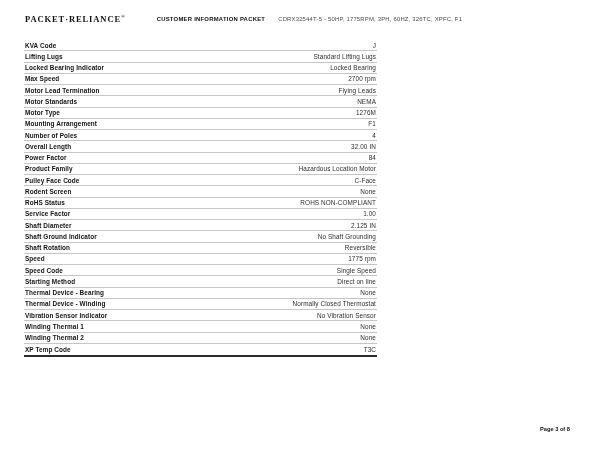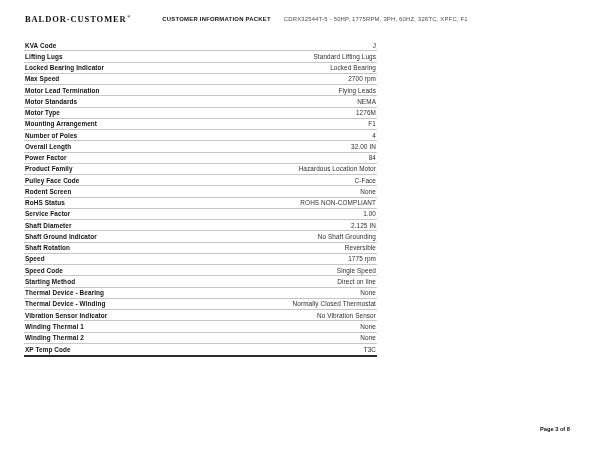--- a/index.html
+++ b/index.html
@@ -91,21 +91,21 @@
     font-weight: bold;
     color: #111111;
   }
 </style>
 </head>
 <body style="--row-border: #c6c6c6; --table-bottom-border: #2b2b2b; --label-color: #111111; --value-color: #2e2e2e; --product-code-color: #4d4d4d;">
 
 <div class="page">
 
   <div class="doc-header">
-    <span class="brand-logo"><span>BALDOR·CUSTOMER</span><span class="logo-mark">®</span></span>
+    <span class="brand-logo"><span>PACKET·RELIANCE</span><span class="logo-mark">®</span></span>
     <span class="packet-title">CUSTOMER INFORMATION PACKET</span>
     <span class="product-code">CDRX32544T-5 - 50HP, 1775RPM, 3PH, 60HZ, 326TC, XPFC, F1</span>
   </div>
 
   <div class="spec-table">
 
   <div class="spec-row">
         <span class="spec-label">KVA Code</span>
         <span class="spec-value">J</span>
       </div>

